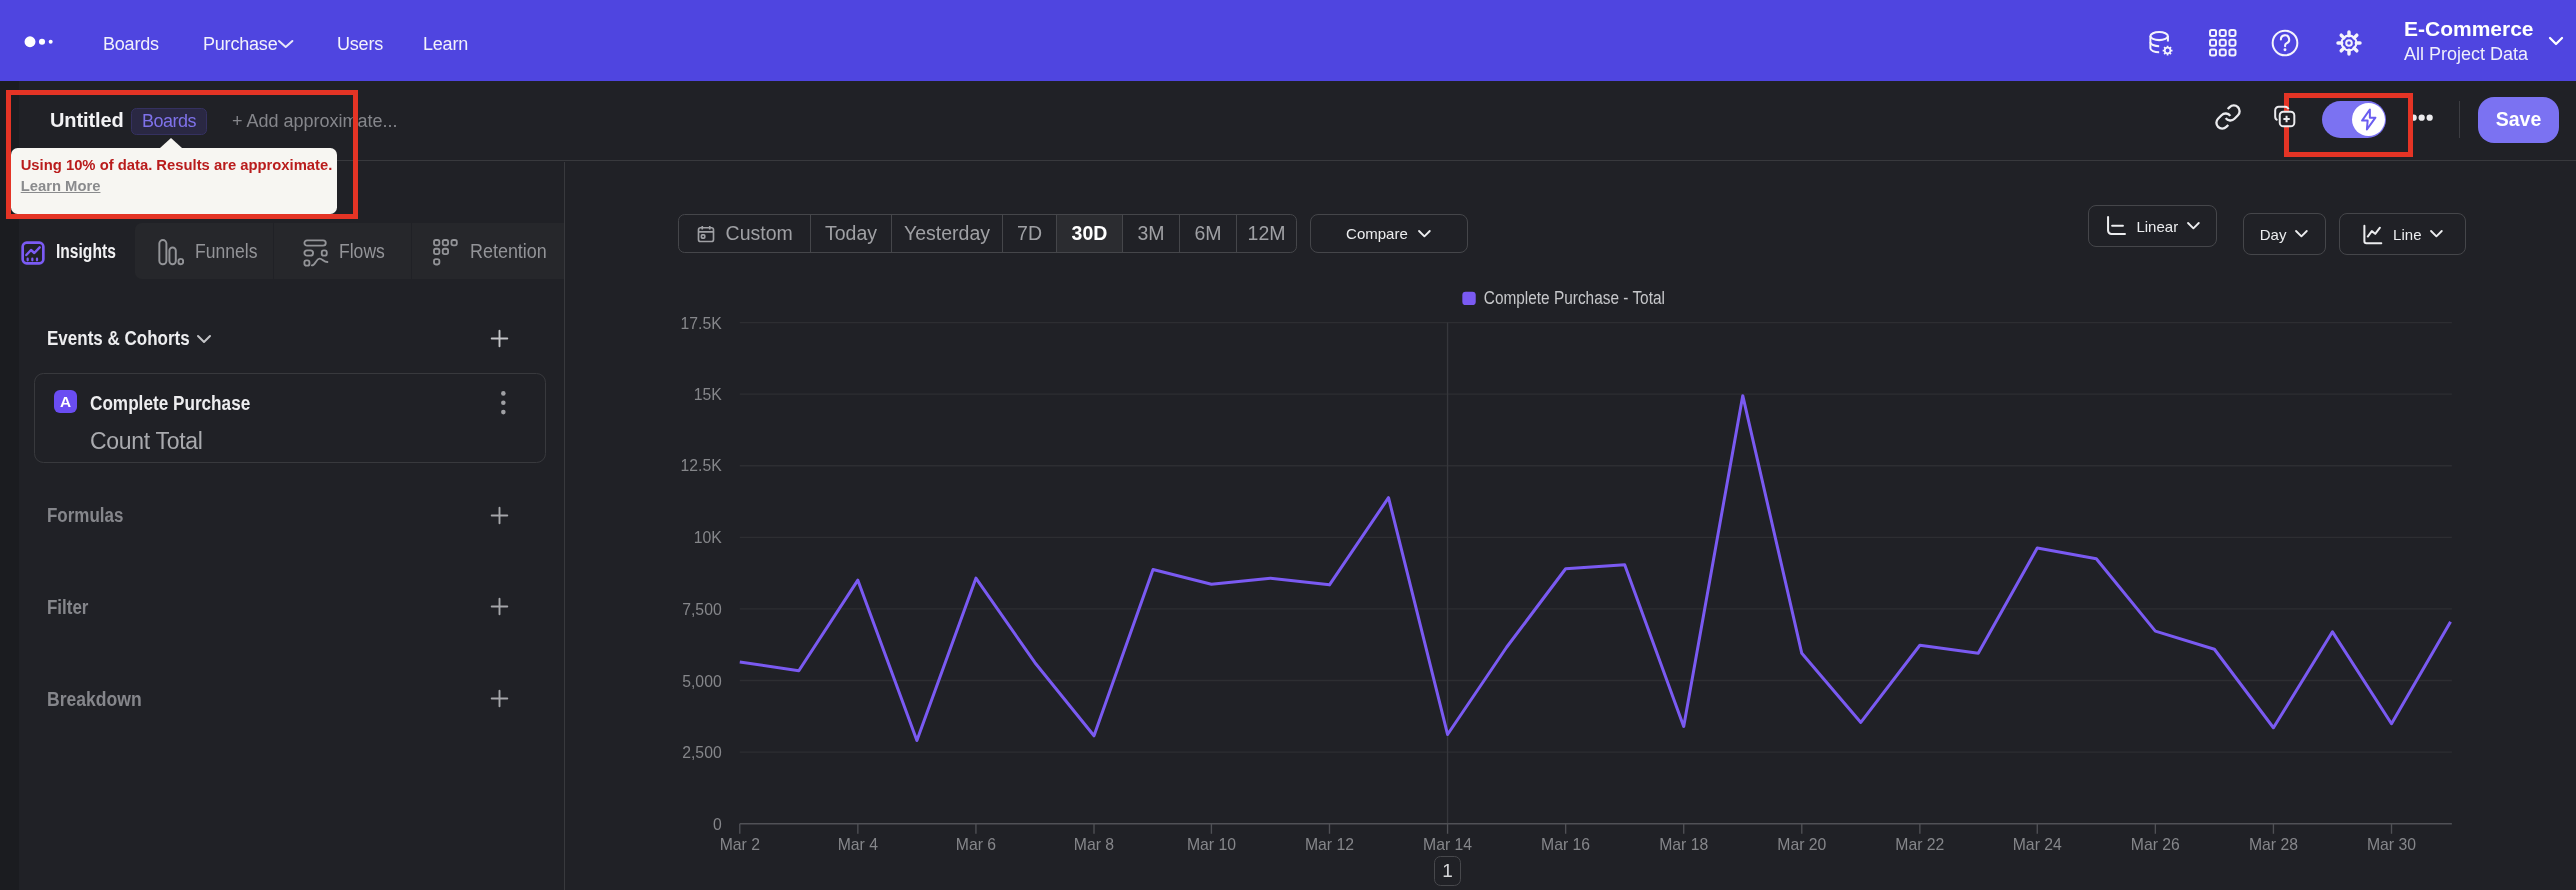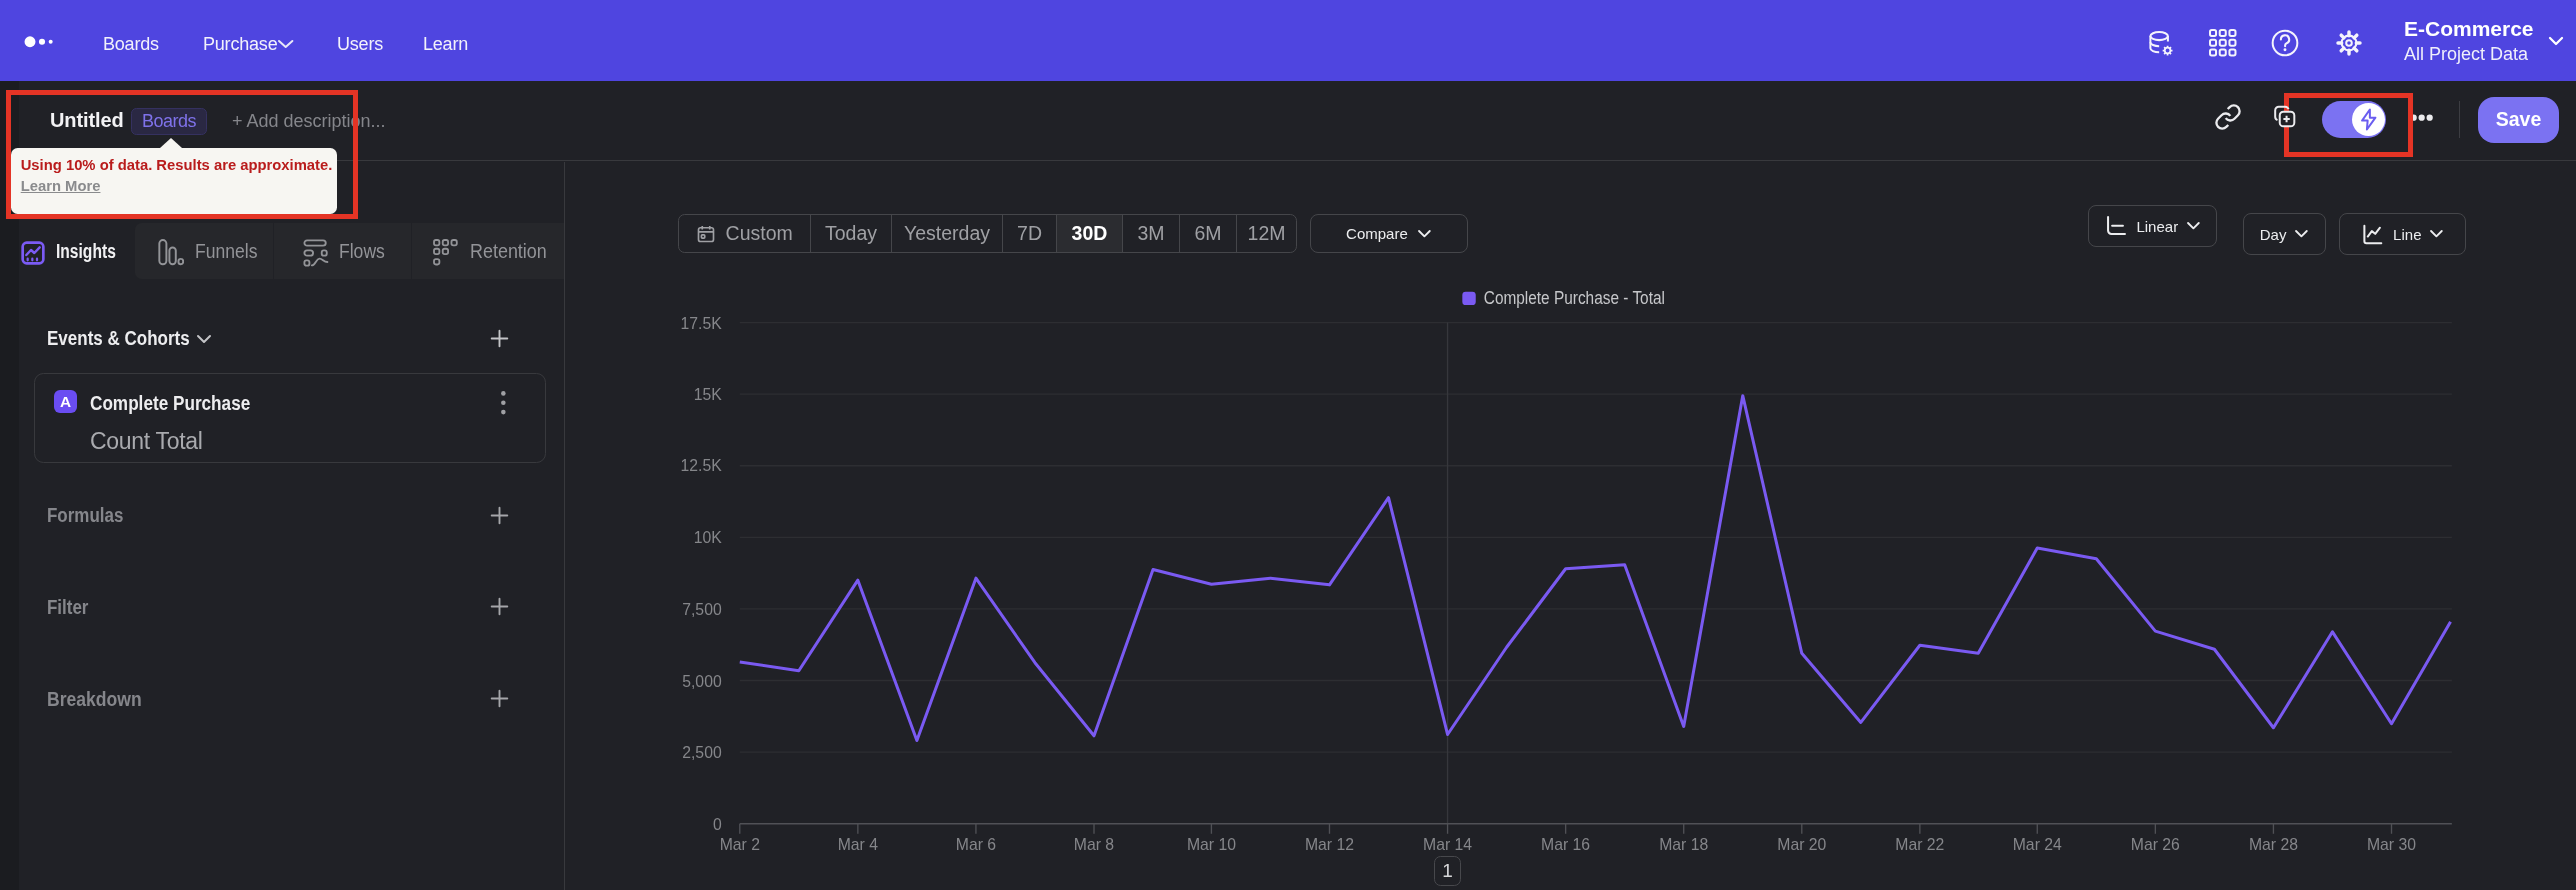--- a/index.html
+++ b/index.html
@@ -73,21 +73,21 @@
   <div class="abs" style="left:2404px;top:17.4px;color:#fff;font-size:21px;font-weight:700">E-Commerce</div>
   <div class="abs" style="left:2404px;top:44px;color:#f0effb;font-size:18px;font-weight:500">All Project Data</div>
   <svg class="abs" style="left:2548px;top:36px" width="16" height="10.7" viewBox="0 0 24 16">
       <path d="M3 3 L12 12 L21 3" stroke="#fff" stroke-width="3.4" fill="none" stroke-linecap="round" stroke-linejoin="round"></path>
     </svg>
 </div>
 
 <div id="toolbar">
   <div class="abs" style="left:50px;top:109px;color:#f3f3f5;font-size:20px;font-weight:700;letter-spacing:-0.1px">Untitled</div>
   <div class="abs" style="left:131px;top:108px;width:76px;height:27px;background:#2a2843;border:0.7px solid #353160;border-radius:5.4px;color:#7f72ea;font-size:18px;letter-spacing:-0.5px;text-align:center;line-height:25.5px">Boards</div>
-  <div class="abs" style="left:232px;top:111px;font-size:18px;color:#85868b">+ Add description...</div>
+  <div class="abs" style="left:232px;top:111px;font-size:18px;color:#85868b">+ Add approximate...</div>
 
   <svg class="abs" style="left:2214px;top:103px" width="28" height="28" viewBox="0 0 24 24" fill="none" stroke="#ebebee" stroke-width="2">
     <path d="M10 13a5 5 0 0 0 7.54.54l3-3a5 5 0 0 0-7.07-7.07l-1.72 1.71"></path>
     <path d="M14 11a5 5 0 0 0-7.54-.54l-3 3a5 5 0 0 0 7.07 7.07l1.71-1.71"></path>
   </svg>
   <svg class="abs" style="left:2272px;top:104px;z-index:12" width="25.5" height="25.5" viewBox="0 0 28 28" fill="none" stroke="#ebebee" stroke-width="2.2">
     <path d="M18.2 5.5 a4 4 0 0 0-3.7-2.5 h-7 a4 4 0 0 0-4 4 v7 a4 4 0 0 0 2.5 3.7"></path>
     <rect x="8.5" y="8.5" width="16" height="16" rx="4" fill="#202126"></rect>
     <path d="M12.5 16.5 h7 M16 13 v7"></path>
   </svg>

